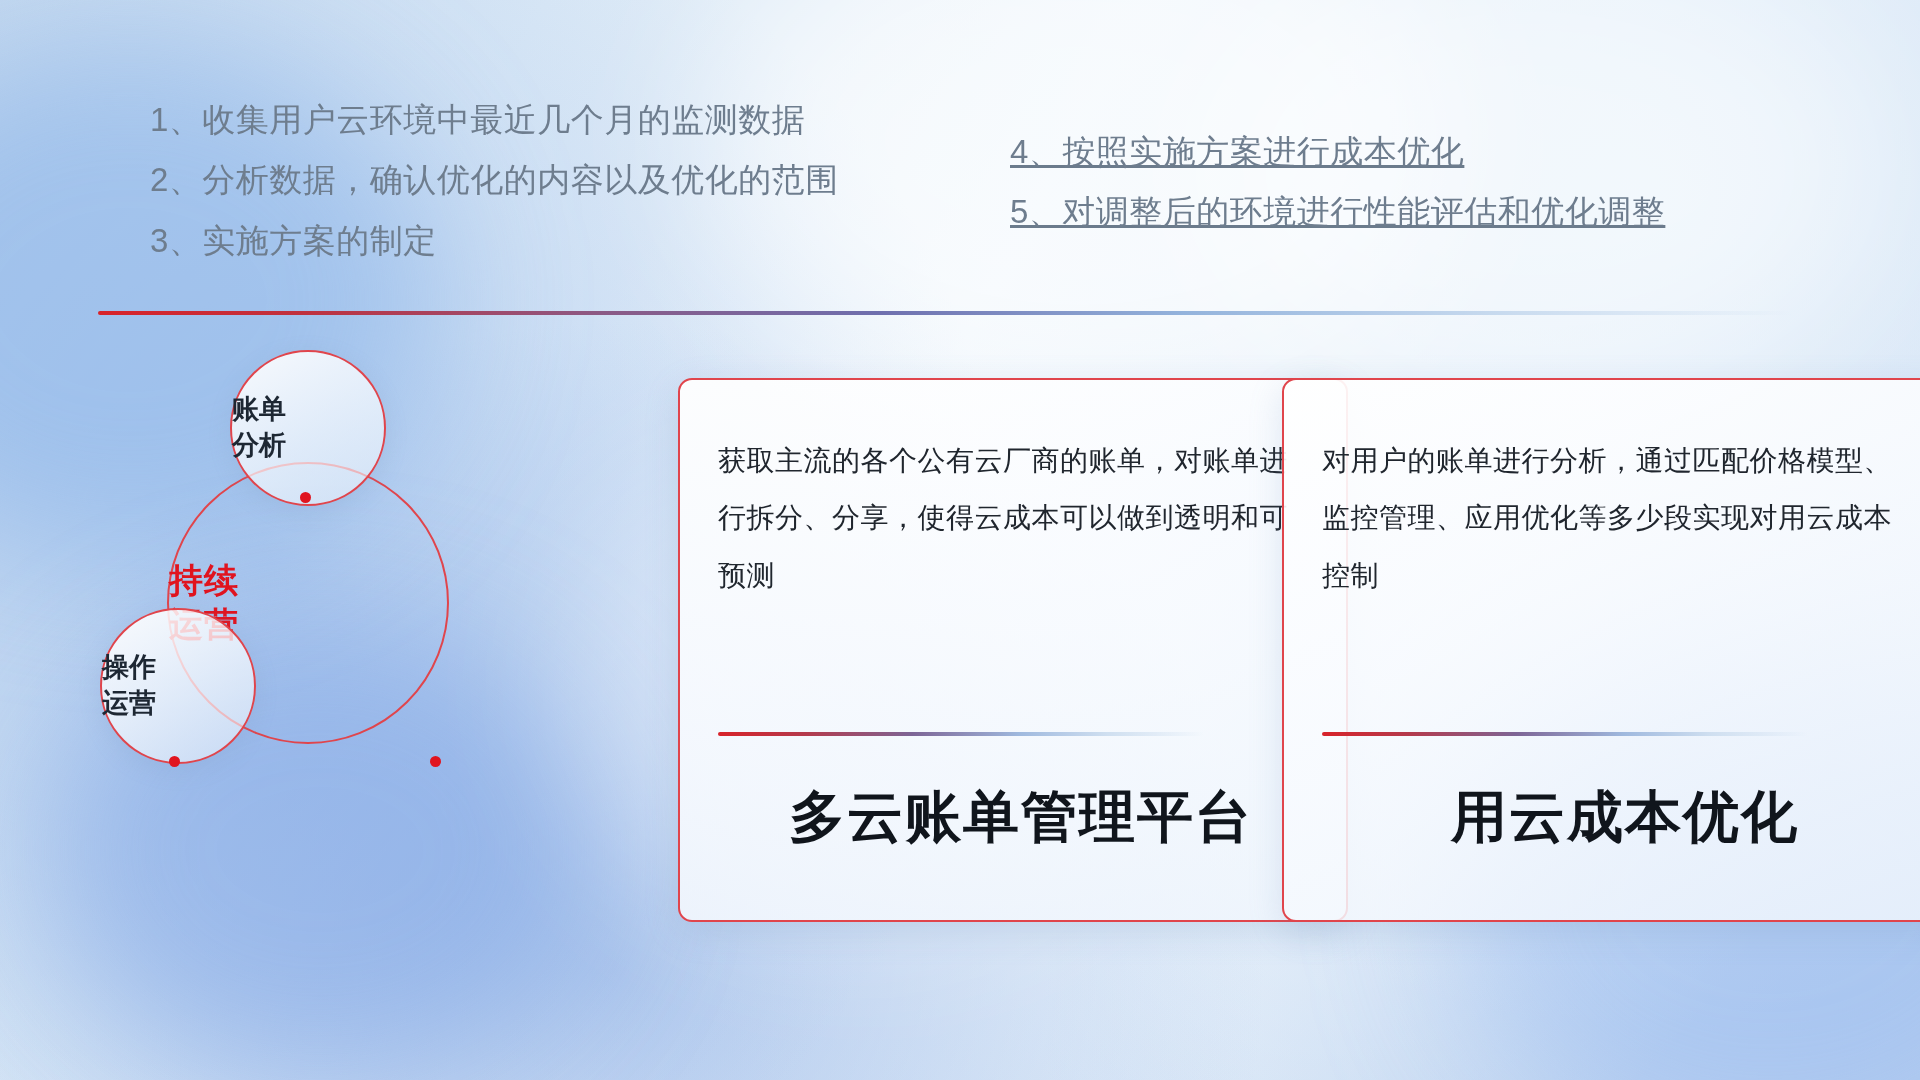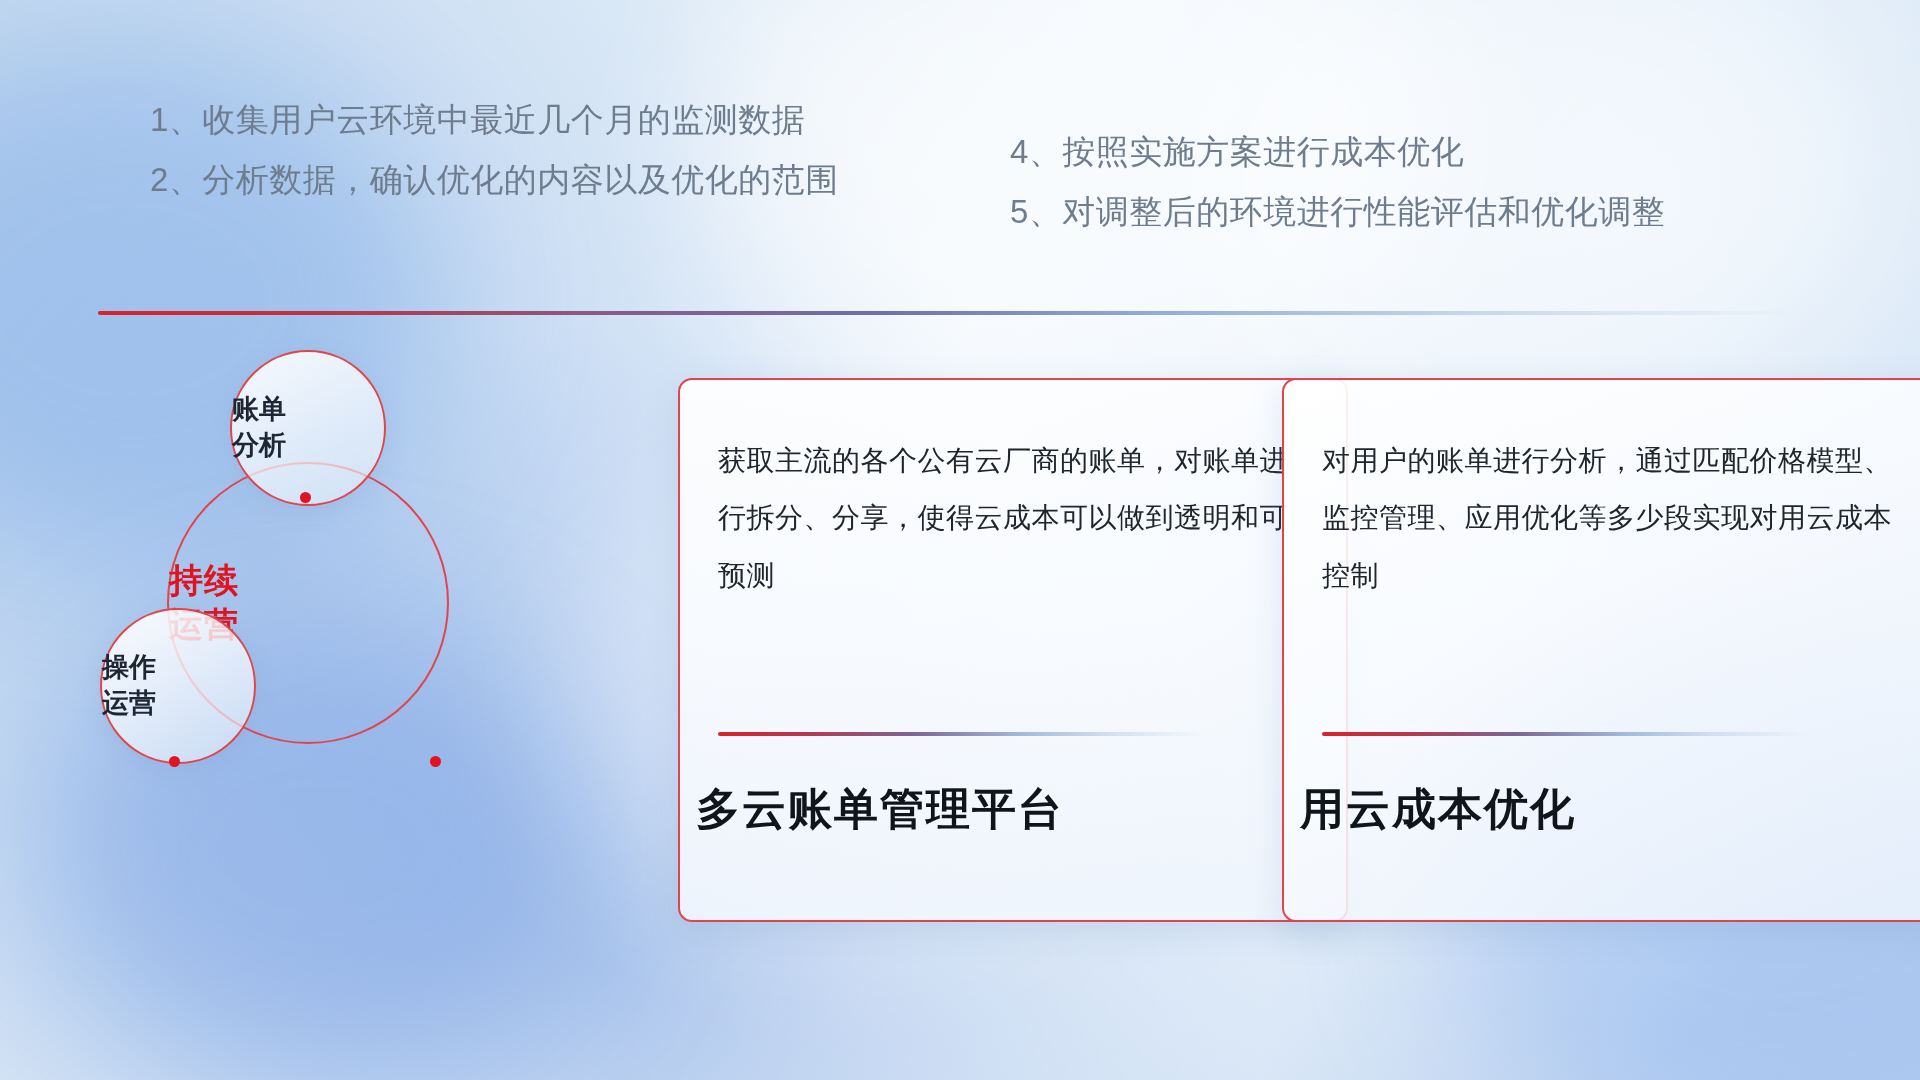--- a/index.html
+++ b/index.html
@@ -44,21 +44,21 @@
     position: absolute;
     top: 92px;
     left: 150px;
     width: 1640px;
     color: #6b7b8c;
     font-size: 26px;
     line-height: 1.1;
     letter-spacing: 0.5px;
   }
   .steps .col-left { position: absolute; left: 0; top: 0; width: 760px; }
-  .steps .col-right { position: absolute; left: 860px; top: 32px; width: 780px; }
+  .steps .col-right { position: absolute; left: 860px; top: 32px; width: 780px; text-decoration: underline; }
   .step-item {
     margin-bottom: 24px;
     white-space: nowrap;
     color: #6e7d8e;
     font-size: 33px;
     margin-top: 10px;
   }
 
   
   .divider {
@@ -149,22 +149,22 @@
     width: 486px;
     height: 4px;
     border-radius: 2px;
     background: linear-gradient(90deg, #d8232a 0%, #b43a4c 18%, #7d6596 40%, #9fb9de 62%, #cfdff0 80%, rgba(220,233,246,0) 100%);
   }
   .card-title {
     position: absolute;
     left: 16px;
     right: 0;
     top: 400px;
-    text-align: left;
-    font-size: 44px;
+    text-align: center;
+    font-size: 56px;
     font-weight: bold;
     color: #10151c;
     letter-spacing: 2px;
   }
 </style>
 </head>
 <body>
 
 <div id="stage">
 
@@ -172,20 +172,21 @@
   <div class="blob b2"></div>
   <div class="blob b3"></div>
   <div class="blob b4"></div>
   <div class="blob b5"></div>
   <div class="blob b6"></div>
 
   <div class="steps">
     <div class="col-left">
       <div class="step-item">1、收集用户云环境中最近几个月的监测数据</div>
       <div class="step-item">2、分析数据，确认优化的内容以及优化的范围</div>
+      <div class="step-item">3、实施方案的制定</div>
     </div>
     <div class="col-right">
       <div class="step-item">4、按照实施方案进行成本优化</div>
       <div class="step-item">5、对调整后的环境进行性能评估和优化调整</div>
     </div>
   </div>
 
   <div class="divider"></div>
 
   <div class="venn">

